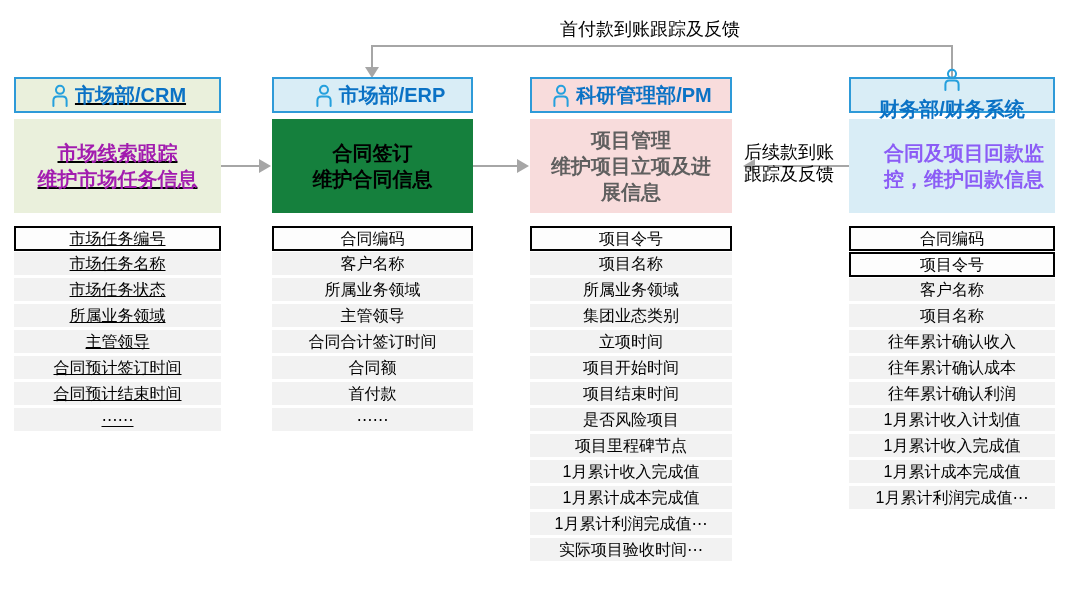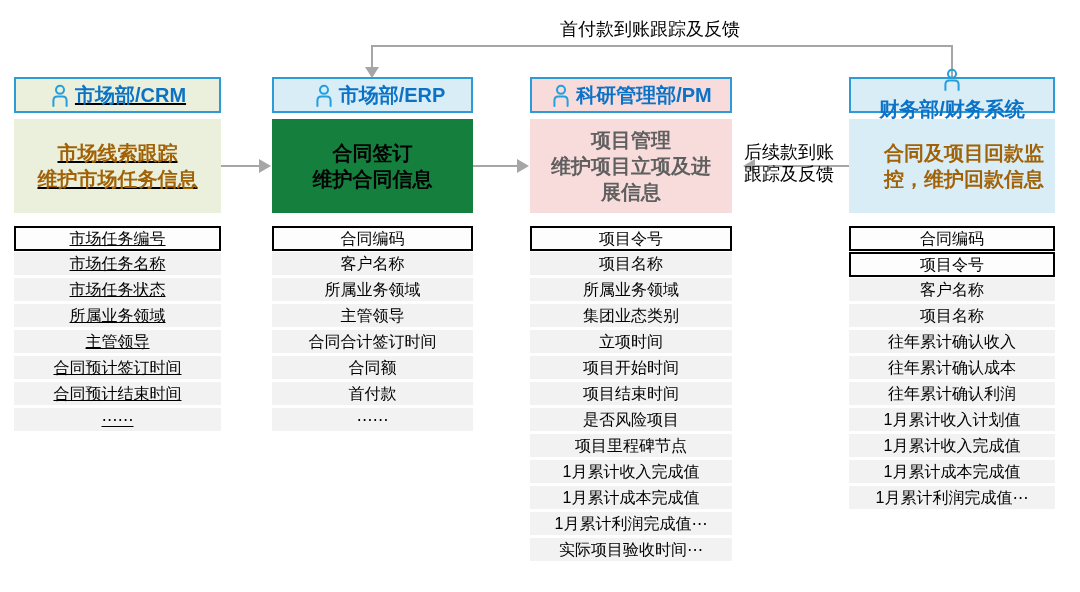--- a/index.html
+++ b/index.html
@@ -64,21 +64,21 @@
     <header class="col-header" style="background: rgb(234, 240, 220);">
       <span class="person-icon" style="color: rgb(37, 160, 221);">
         <svg width="22" height="25" viewBox="0 0 24 26">
           <circle cx="12" cy="6.8" r="4.4" fill="none" stroke="currentColor" stroke-width="2.2"></circle>
           <path d="M4.8 24.5 V18.5 Q4.8 14 9.2 14 H14.8 Q19.2 14 19.2 18.5 V24.5" fill="none" stroke="currentColor" stroke-width="2.2" stroke-linecap="round"></path>
         </svg>
       </span>
       <span class="col-header-label">市场部/CRM</span>
     </header>
     <div class="main-box" style="background: rgb(234, 240, 220);">
-      <span class="main-text" style="color: #a16207;">市场线索跟踪
+      <span class="main-text" style="color: #a21caf;">市场线索跟踪
 维护市场任务信息</span>
     </div>
     <ul class="field-list">
   <li class="field-row bordered">市场任务编号</li>
 
   <li class="field-row">市场任务名称</li>
 
   <li class="field-row">市场任务状态</li>
 
   <li class="field-row">所属业务领域</li>
@@ -174,21 +174,21 @@
     <header class="col-header" style="background: rgb(217, 237, 246); flex-direction: column;">
       <span class="person-icon" style="color: rgb(37, 160, 221);">
         <svg width="22" height="25" viewBox="0 0 24 26">
           <circle cx="12" cy="6.8" r="4.4" fill="none" stroke="currentColor" stroke-width="2.2"></circle>
           <path d="M4.8 24.5 V18.5 Q4.8 14 9.2 14 H14.8 Q19.2 14 19.2 18.5 V24.5" fill="none" stroke="currentColor" stroke-width="2.2" stroke-linecap="round"></path>
         </svg>
       </span>
       <span class="col-header-label">财务部/财务系统</span>
     </header>
     <div class="main-box" style="background: rgb(217, 237, 246);">
-      <span class="main-text" style="color: #a16207; margin-left: 24px;">合同及项目回款监
+      <span class="main-text" style="color: #8b5cf6; margin-left: 24px;">合同及项目回款监
 控，维护回款信息</span>
     </div>
     <ul class="field-list">
   <li class="field-row bordered">合同编码</li>
 
   <li class="field-row bordered">项目令号</li>
 
   <li class="field-row">客户名称</li>
 
   <li class="field-row">项目名称</li>

